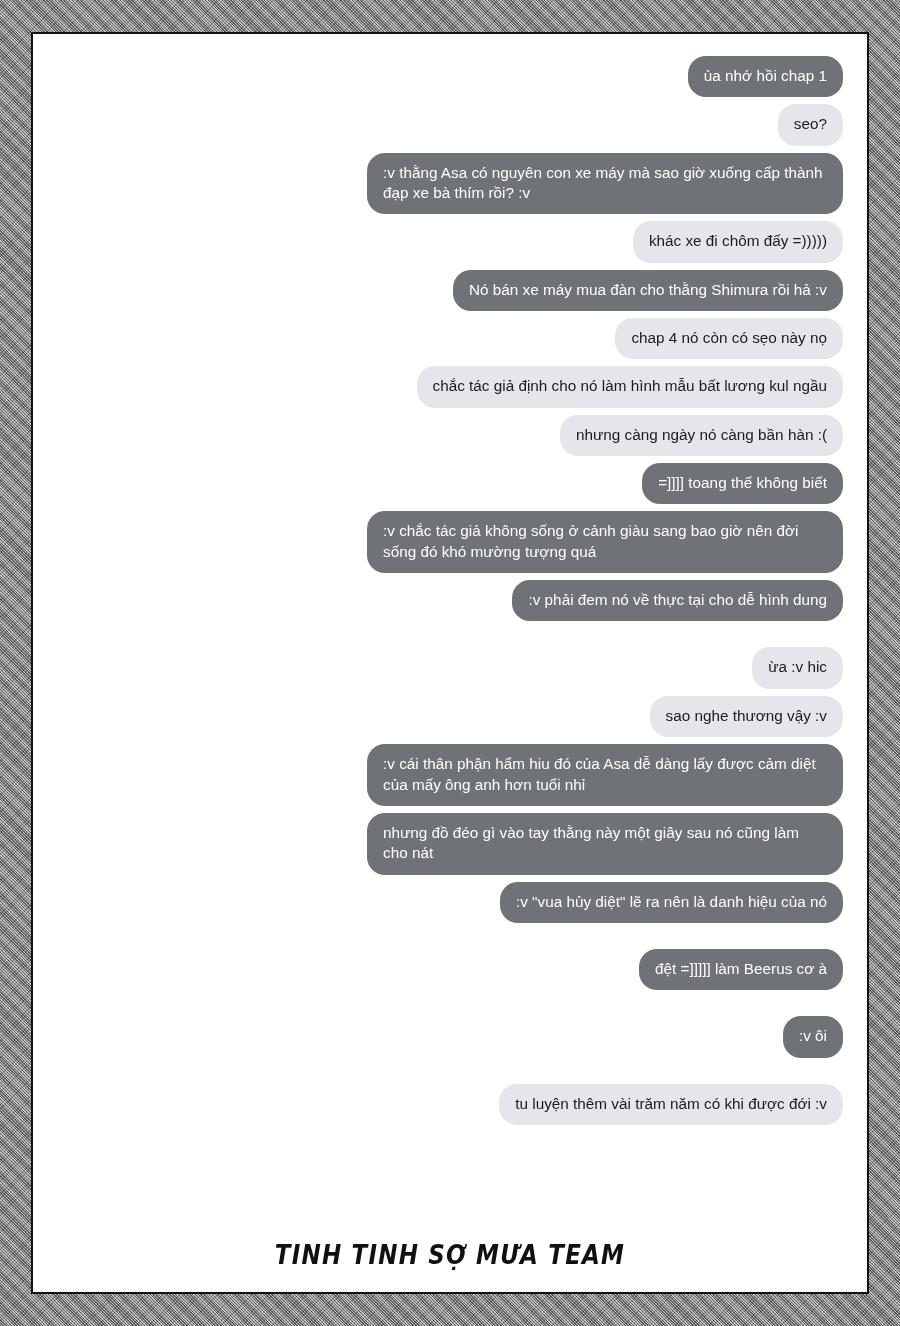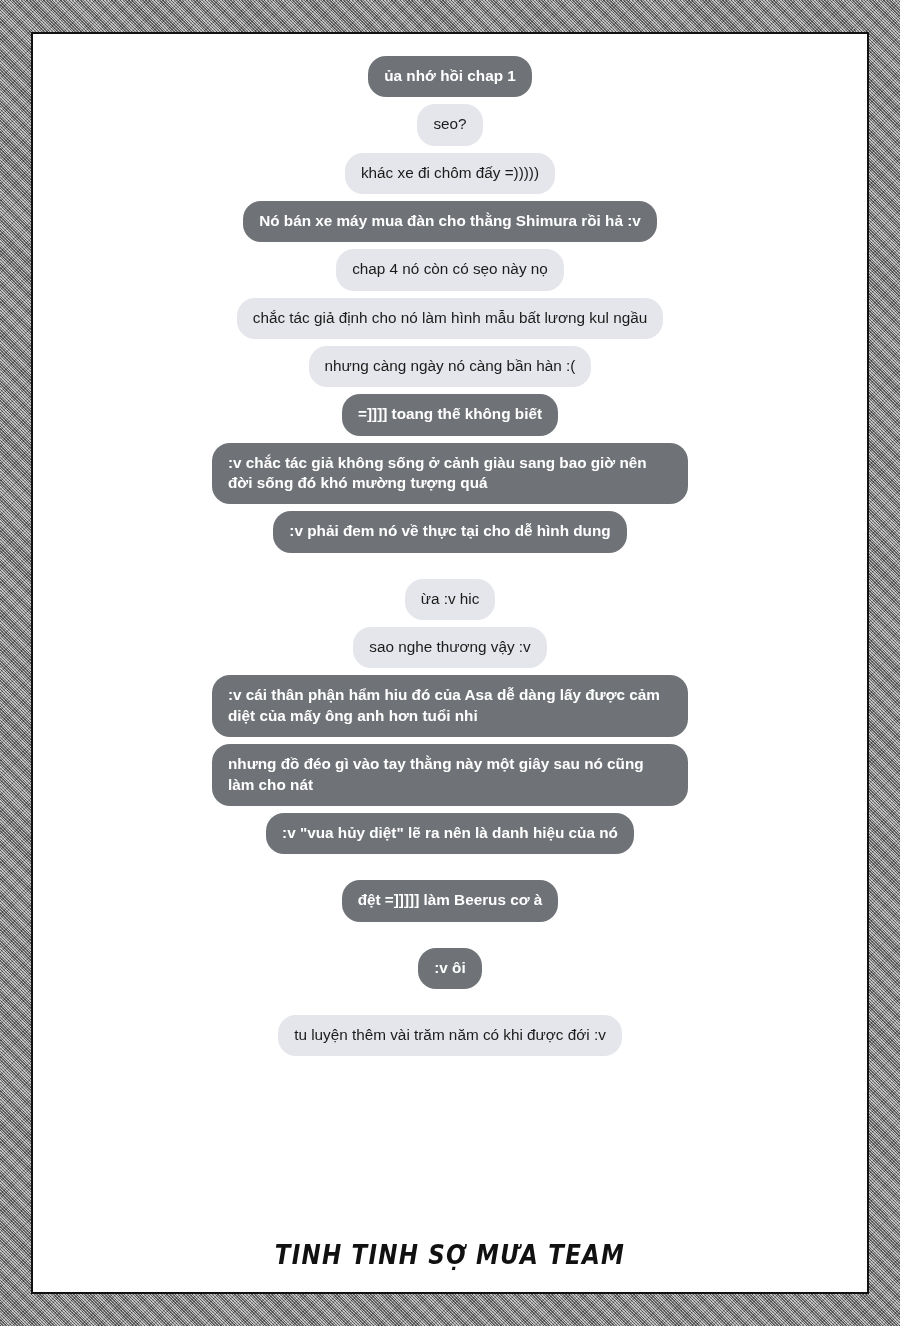--- a/index.html
+++ b/index.html
@@ -39,22 +39,22 @@
     left: 0;
     top: 0;
     width: 100%;
     padding: 22px 24px 0 24px;
     box-sizing: border-box;
   }
   .row {
     display: flex;
     margin-bottom: 7px;
   }
-  .row.left { justify-content: center; }
-  .row.right { justify-content: center; font-weight: bold; }
+  .row.left { justify-content: flex-end; }
+  .row.right { justify-content: flex-end; }
   .row.gap { margin-bottom: 26px; }
   .bubble {
     max-width: 470px;
     border-radius: 18px;
     padding: 10px 16px 11px 16px;
     font-size: 15.3px;
     line-height: 1.33;
     box-sizing: border-box;
     word-wrap: break-word;
   }
@@ -88,20 +88,23 @@
 <div id="page-bg"></div>
 
 <div id="sheet">
 
   <div id="chat">
       <div class="row right">
         <div class="bubble wide">ủa nhớ hồi chap 1</div>
       </div>
       <div class="row left">
         <div class="bubble">seo?</div>
+      </div>
+      <div class="row right">
+        <div class="bubble wide">:v thằng Asa có nguyên con xe máy mà sao giờ xuống cấp thành đạp xe bà thím rồi? :v</div>
       </div>
       <div class="row left">
         <div class="bubble">khác xe đi chôm đấy =)))))</div>
       </div>
       <div class="row right">
         <div class="bubble wide">Nó bán xe máy mua đàn cho thằng Shimura rồi hả :v</div>
       </div>
       <div class="row left">
         <div class="bubble">chap 4 nó còn có sẹo này nọ</div>
       </div>

